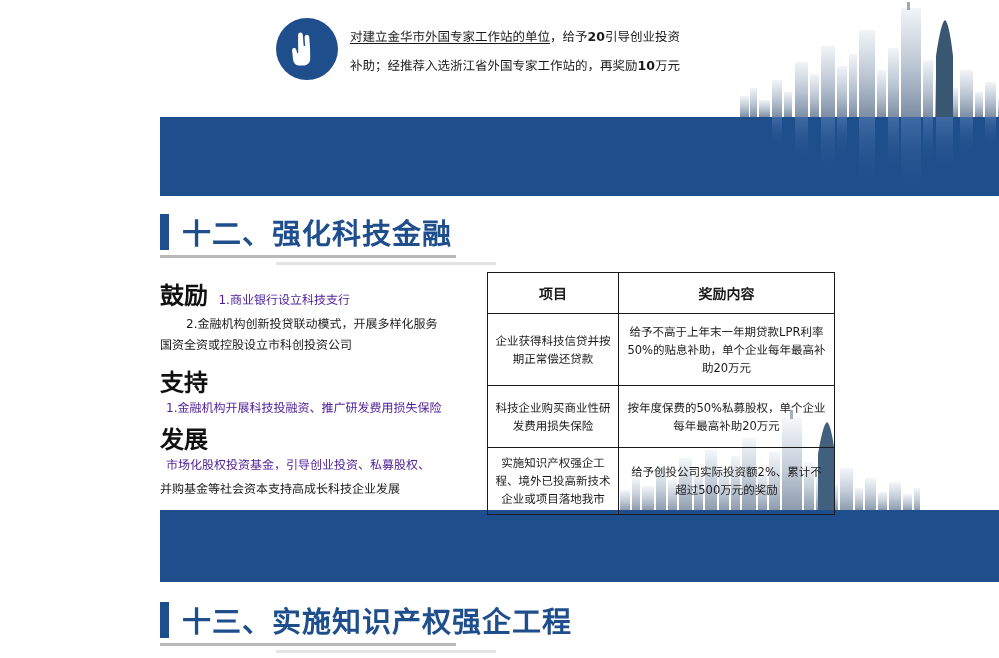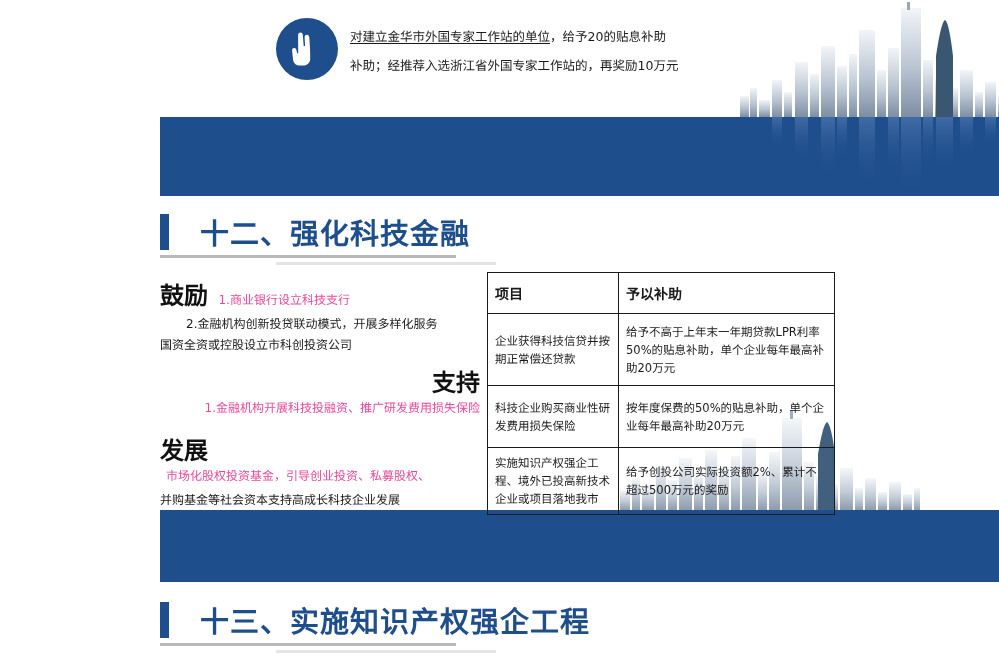--- a/index.html
+++ b/index.html
@@ -27,69 +27,69 @@
   }
   .hand-icon{position:absolute;left:0;top:0;width:62px;height:62px;}
   .callout-text{
     position:absolute;left:74px;top:4px;width:400px;
     font-size:12.5px;line-height:29px;color:#1a1a1a;
     font-family:"DejaVu Sans","Liberation Sans",sans-serif;
     white-space:nowrap;
   }
   .callout-text .ln{display:block;}
   .callout-text .u{text-decoration:underline;text-underline-offset:2px;}
-  .callout-text b{font-weight:normal;}
+  .callout-text b{font-weight:bold;}
 
   
   .section-head{position:absolute;left:160px;}
   .head-bar{
     position:absolute;left:0;top:4px;width:9px;height:36px;background:#1F4E8C;
   }
   .head-title{
-    position:absolute;left:40px;top:0px;
+    position:absolute;left:22px;top:0px;
     font-size:29px;font-weight:bold;letter-spacing:1px;
     color:#1F4E8C;white-space:nowrap;
     font-family:"DejaVu Sans","Liberation Sans",sans-serif;
   }
   .head-rule{position:absolute;left:0;height:3px;background:#b9b9b9;}
   .head-rule-shadow{position:absolute;height:3px;background:#e4e4e4;}
 
   
   .left-col{position:absolute;left:160px;top:276px;width:320px;}
   .kw-row{position:relative;margin-bottom:2px;}
   .kw{
     display:inline-block;
     font-size:24px;font-weight:bold;color:#111;
     font-family:"DejaVu Sans","Liberation Sans",sans-serif;
     vertical-align:baseline;
   }
   .kw-u{text-decoration:underline;text-underline-offset:3px;}
   .kw-body{
-    display:inline-block;font-size:12px;line-height:21px;color:#ec4899;
+    display:inline-block;font-size:12px;line-height:21px;color:#4c1d95;
     font-family:"DejaVu Sans","Liberation Sans",sans-serif;
     vertical-align:baseline;margin-left:6px;
   }
   .sub-line{font-size:12px;line-height:21px;color:#1a1a1a;
     font-family:"DejaVu Sans","Liberation Sans",sans-serif;}
   .indent{padding-left:26px;}
 
   
   .phrase-bold{font-weight:bold;font-size:12px;
     font-family:"DejaVu Sans","Liberation Sans",sans-serif;}
   .arrow-underline{position:absolute;left:0;top:20px;width:140px;height:1.5px;background:#9a9a9a;}
 
   
   .tbl{
     position:absolute;left:487px;top:272px;width:348px;
     border-collapse:collapse;
     background:transparent;
   }
   .tbl td,.tbl th{
     border:1.3px solid #1a1a1a;
-    text-align:left;vertical-align:middle;
+    text-align:center;vertical-align:middle;
     font-family:"DejaVu Sans","Liberation Sans",sans-serif;
     color:#1a1a1a;
     padding:6px 7px;
     background:transparent;
   }
   .tbl th{font-size:14px;font-weight:bold;height:28px;}
   .tbl td{font-size:11.5px;line-height:18px;}
   .col-a{width:122px;}
   .col-b{width:212px;}
 </style>
@@ -183,21 +183,21 @@
     </svg>
   </div>
 
   <div class="callout">
     <div class="callout-circle"></div>
     <svg class="hand-icon" viewBox="0 0 62 62">
       <path fill="#ffffff" d="M24.5 14.5c1.3 0 2.2 1.1 2.3 2.4l.9 11.2 1.4-.1-.5-8.6c-.1-1.4.9-2.6 2.3-2.6 1.3 0 2.3 1 2.4 2.4l.6 9.4c.1 1.5.2 2.6.2 3.8l.1 8.3c0 4.1-3 6.9-7.6 6.9h-2.3c-4.3 0-6.9-2.5-7.3-6.4l-.9-8.8c-.1-1.3.7-2.3 1.9-2.4 1.1-.1 2 .6 2.3 1.7l.9 3.6 1-.2-.1-18.2c0-1.4 1-2.4 2.4-2.4z"></path>
     </svg>
     <div class="callout-text">
       <span class="ln">
-        <span class="u">对建立金华市外国专家工作站的单位</span><span>，给予</span><b>20</b><span>的贴息补助</span>
+        <span class="u">对建立金华市外国专家工作站的单位</span><span>，给予</span><b>20</b><span>引导创业投资</span>
       </span>
       <span class="ln">
         <span>补助；经推荐入选浙江省外国专家工作站的，再奖励</span><b>10</b><span>万元</span>
       </span>
     </div>
   </div>
 
   <div class="section-head" style="top:210px;width:700px;height:55px;">
     <div class="head-bar"></div>
     <div class="head-title">十二、强化科技金融</div>
@@ -207,21 +207,21 @@
 
   <div class="left-col">
 
     <div class="kw-row" style="margin-bottom:3px;">
       <span class="kw">鼓励</span>
       <span class="kw-body">1.商业银行设立科技支行</span>
     </div>
     <div class="sub-line indent">2.金融机构创新投贷联动模式，开展多样化服务</div>
     <div class="sub-line" style="margin-bottom:7px;">国资全资或控股设立市科创投资公司</div>
 
-    <div class="kw-row" style="margin-bottom:12px;text-align:right;">
+    <div class="kw-row" style="margin-bottom:1px;">
       <span class="kw">支持</span>
       <span class="kw-body">1.金融机构开展科技投融资、推广研发费用损失保险</span>
     </div>
 
     <div class="kw-row" style="margin-bottom:3px;text-decoration:underline;">
       <span class="kw">发展</span>
       <span class="kw-body">市场化股权投资基金，引导创业投资、私募股权、</span>
     </div>
     <div class="sub-line" style="margin-bottom:20px;">并购基金等社会资本支持高成长科技企业发展</div>
 
@@ -300,31 +300,31 @@
         <rect x="184" y="118" width="10" height="40"></rect>
       </g>
     </svg>
     <div class="water" style="height:72px;"></div>
   </div>
 
   <table class="tbl">
     <thead>
       <tr>
         <th class="col-a">项目</th>
-        <th class="col-b">予以补助</th>
+        <th class="col-b">奖励内容</th>
       </tr>
     </thead>
     <tbody>
       <tr style="height:72px;">
         <td class="col-a">企业获得科技信贷并按期正常偿还贷款</td>
         <td class="col-b">给予不高于上年末一年期贷款LPR利率50%的贴息补助，单个企业每年最高补助20万元</td>
       </tr>
       <tr style="height:62px;">
         <td class="col-a">科技企业购买商业性研发费用损失保险</td>
-        <td class="col-b">按年度保费的50%的贴息补助，单个企业每年最高补助20万元</td>
+        <td class="col-b">按年度保费的50%私募股权，单个企业每年最高补助20万元</td>
       </tr>
       <tr style="height:62px;">
         <td class="col-a">实施知识产权强企工程、境外已投高新技术企业或项目落地我市</td>
         <td class="col-b">给予创投公司实际投资额2%、累计不超过500万元的奖励</td>
       </tr>
     </tbody>
   </table>
 
   <div class="section-head" style="top:598px;width:700px;height:55px;">
     <div class="head-bar"></div>

